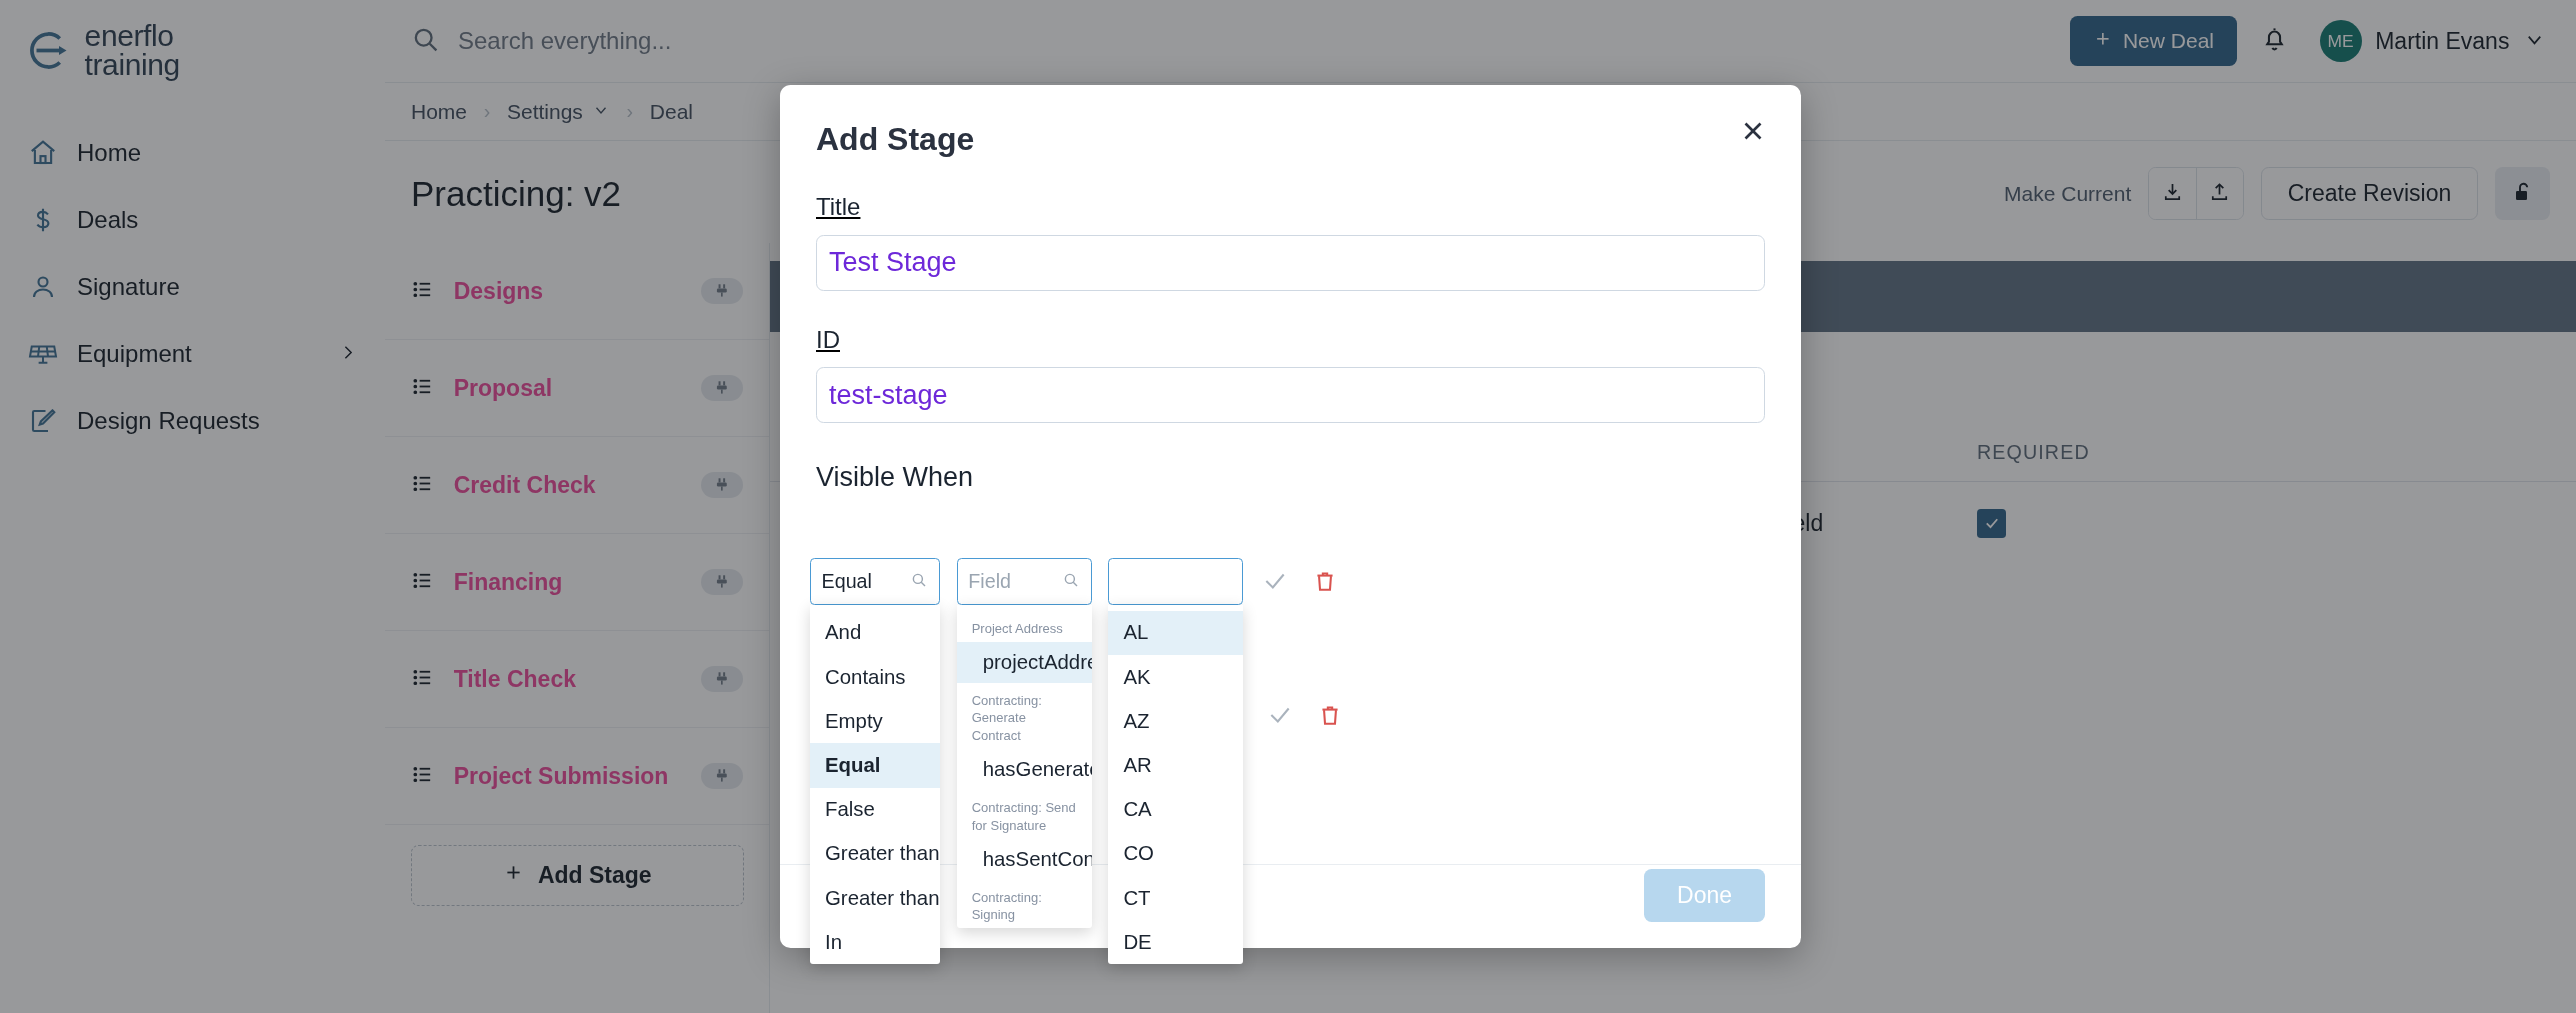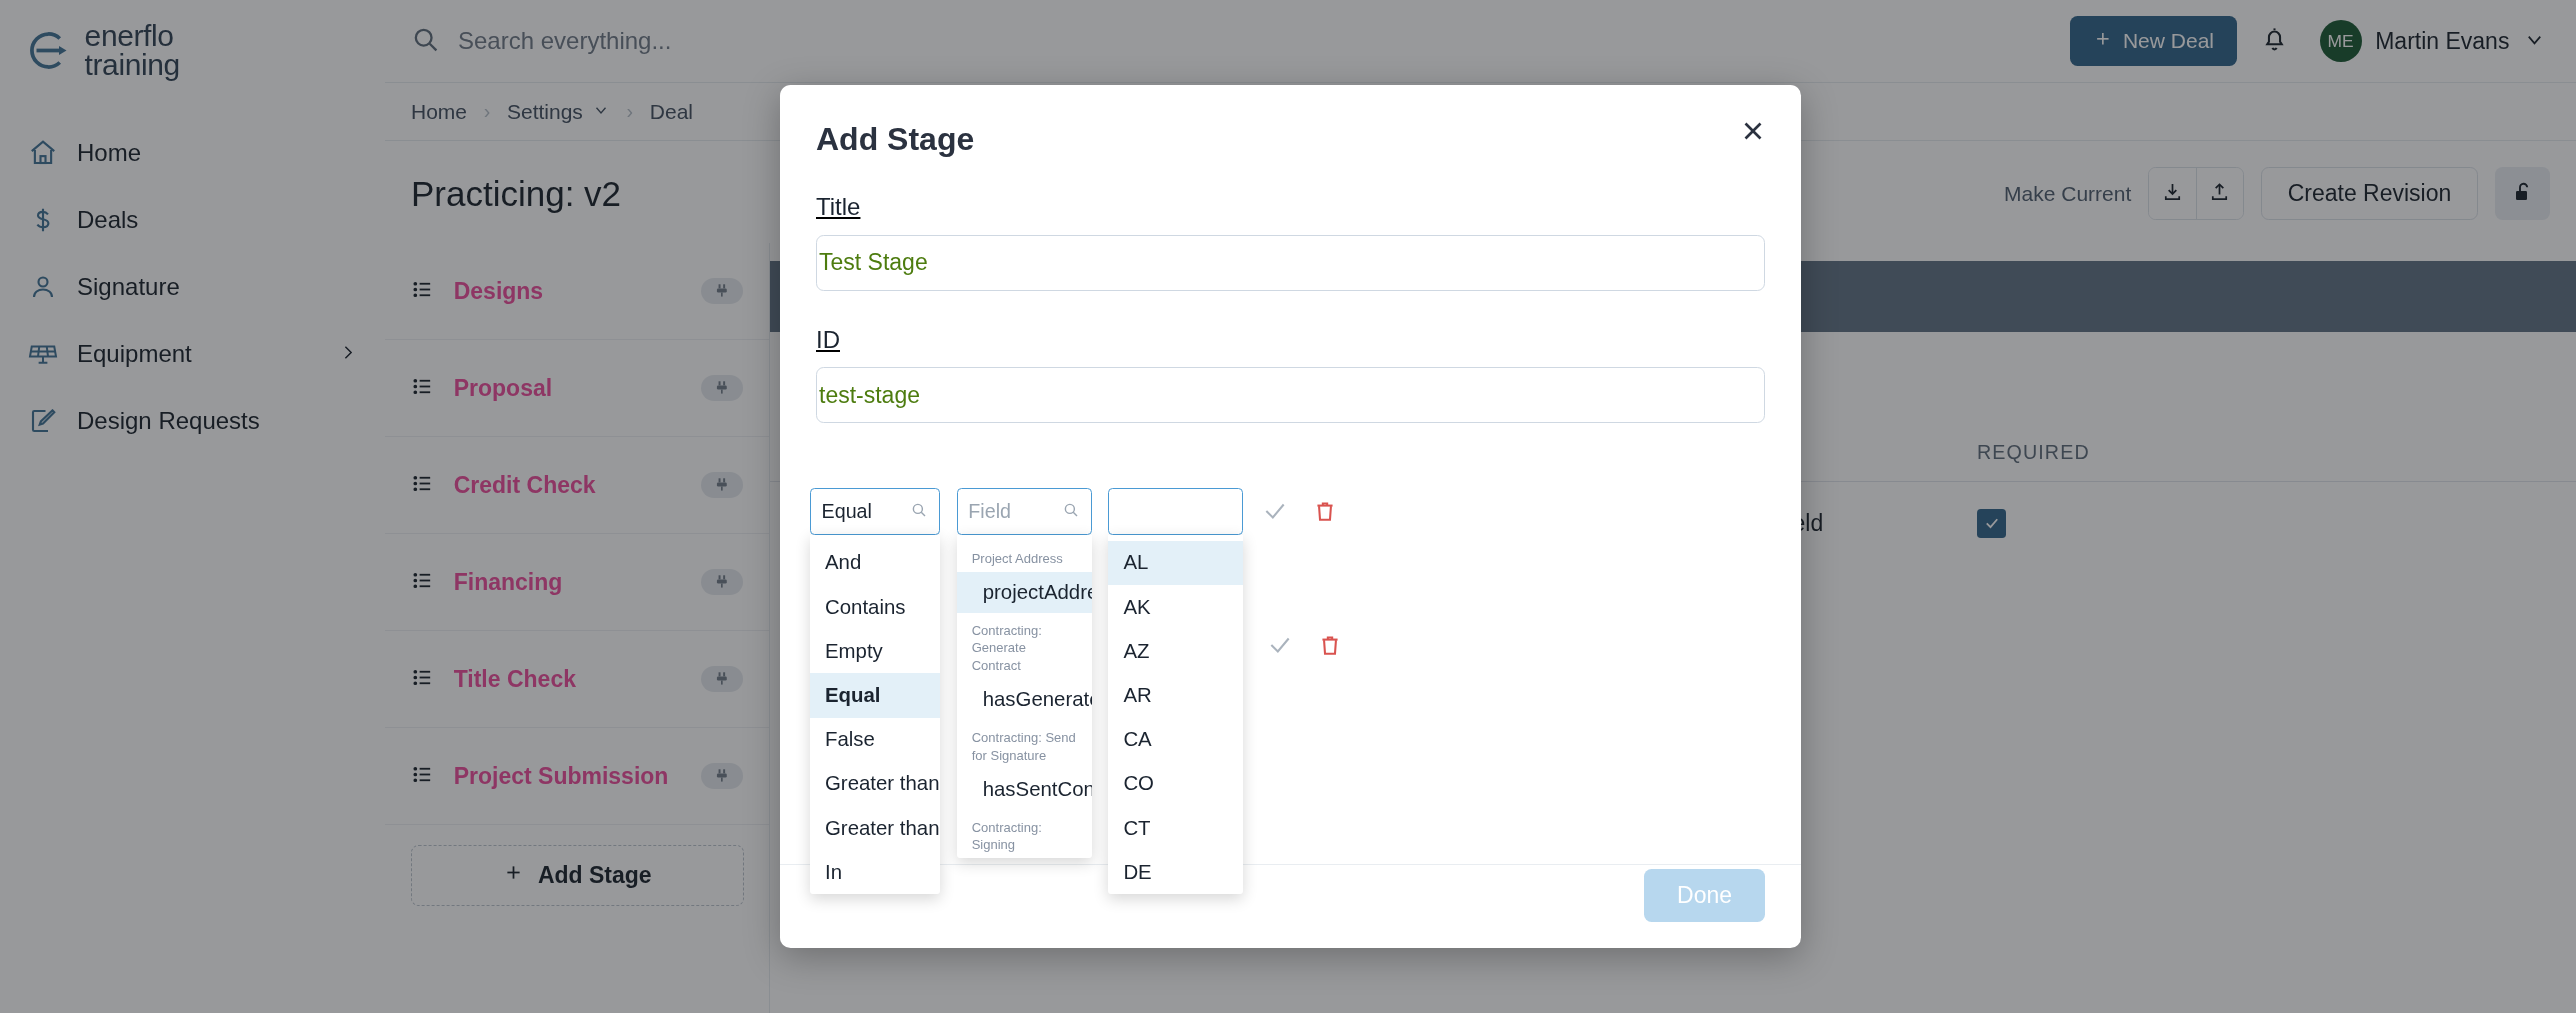--- a/index.html
+++ b/index.html
@@ -48,21 +48,21 @@
   }
   #search-input::placeholder { color: #6b7684; }
   #new-deal-btn {
     background: #2c6087; color: #fff; border: none; border-radius: 7.6px;
     height: 50px; padding: 0 23px; font-size: 21px; cursor: pointer;
     display: flex; align-items: center; gap: 10.6px; font-family: inherit;
   }
   #bell-btn { width: 45px; height: 45px; display:flex; align-items:center; justify-content:center; cursor:pointer; background:none; border:none; }
   #user-chip { display: flex; align-items: center; gap: 13.6px; cursor: pointer; padding-left: 7.6px; }
   #avatar {
-    width: 42px; height: 42px; border-radius: 50%; background: #14532d; color: #fff;
+    width: 42px; height: 42px; border-radius: 50%; background: #0f766e; color: #fff;
     display: flex; align-items: center; justify-content: center; font-size: 17.4px;
   }
   #user-name { font-size: 23px; color: #131c26; }
 
   #breadcrumb {
     height: 58px; display: flex; align-items: center; gap: 16.7px;
     padding: 0 26px; border-bottom: 0.8px solid #e6eaef; font-size: 21px; color: #3d4b5c;
   }
   #breadcrumb .sep { color: #b3bcc6; font-size: 19.7px; }
   #breadcrumb .crumb { cursor: pointer; display: flex; align-items: center; gap: 9px; }
@@ -138,21 +138,21 @@
     position: absolute; right: 27px; top: 26px; width: 42px; height: 42px;
     display: flex; align-items: center; justify-content: center; cursor: pointer;
     background: none; border: none;
   }
   #modal-title { padding: 36px 0 0 36px; font-size: 32px; font-weight: 700; color: #2b3240; }
 
   .form-group { padding: 0 36px; margin-top: 35px; text-decoration: underline; }
   .form-label { font-size: 24px; color: #1b2430; margin-bottom: 13.6px; }
   .text-input {
     width: 100%; height: 56px; border: 0.8px solid #cfd8e2; border-radius: 7.6px;
-    padding: 0 2px; font-size: 23px; color: #4d7c0f; outline: none; font-family: inherit;
+    padding: 0 12px; font-size: 27px; color: #6d28d9; outline: none; font-family: inherit;
     background: #fff;
   }
 
   
   #visible-when-label { padding: 0 36px; margin-top: 39px; font-size: 27px; color: #1b2430; }
   .cond-row {
     display: flex; align-items: flex-end; gap: 16.7px; padding: 0 30px; margin-top: 19.7px;
     position: relative;
   }
   .combo { position: relative; }
@@ -545,20 +545,21 @@
   <div class="form-group">
     <div class="form-label">Title</div>
     <input class="text-input" value="Test Stage" style="">
   </div>
 
   <div class="form-group">
     <div class="form-label">ID</div>
     <input class="text-input" value="test-stage" style="">
   </div>
 
+  <div id="visible-when-label">Visible When</div>
 
   <div class="cond-row">
 
     <div class="combo combo-w1">
       <div class="combo-input-wrap">
         <input class="combo-input" value="Equal" style="">
         <span class="combo-search-ico">
           <svg width="18" height="18" viewBox="0 0 24 24" fill="none" stroke="#9aa5b1" stroke-width="1.9">
               <circle cx="10.5" cy="10.5" r="6"></circle>
               <line x1="15" y1="15" x2="20" y2="20"></line>

